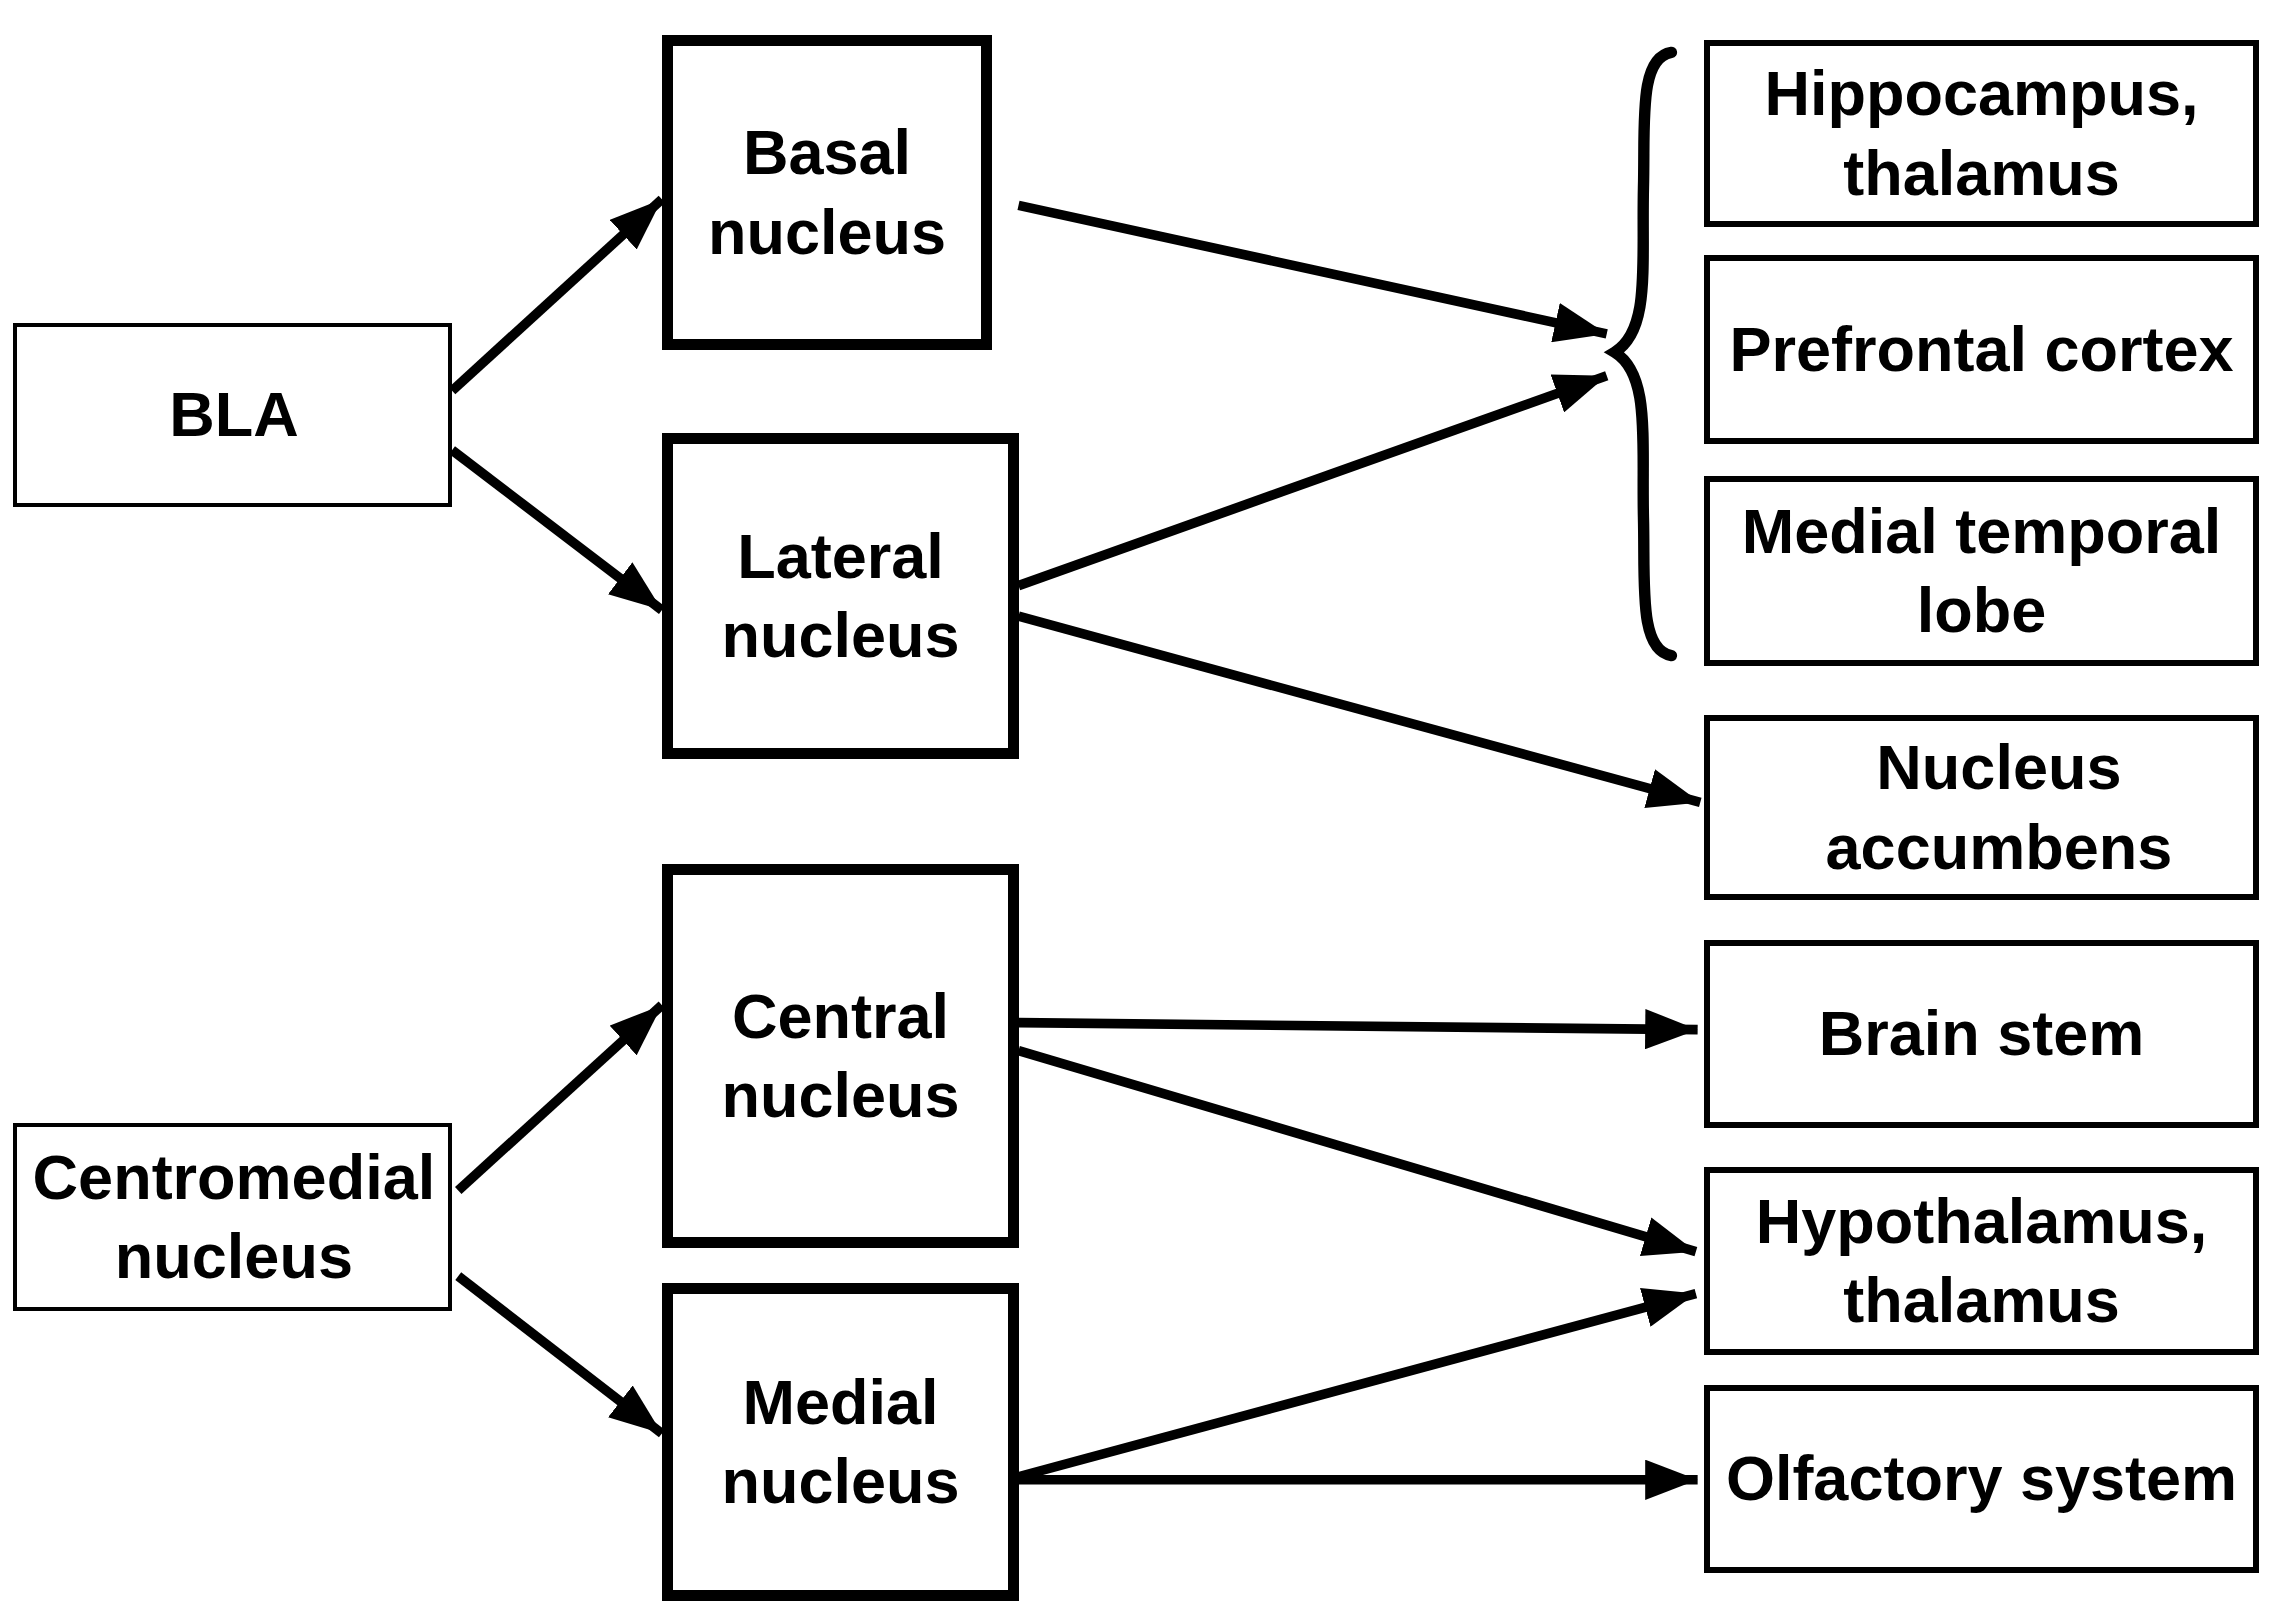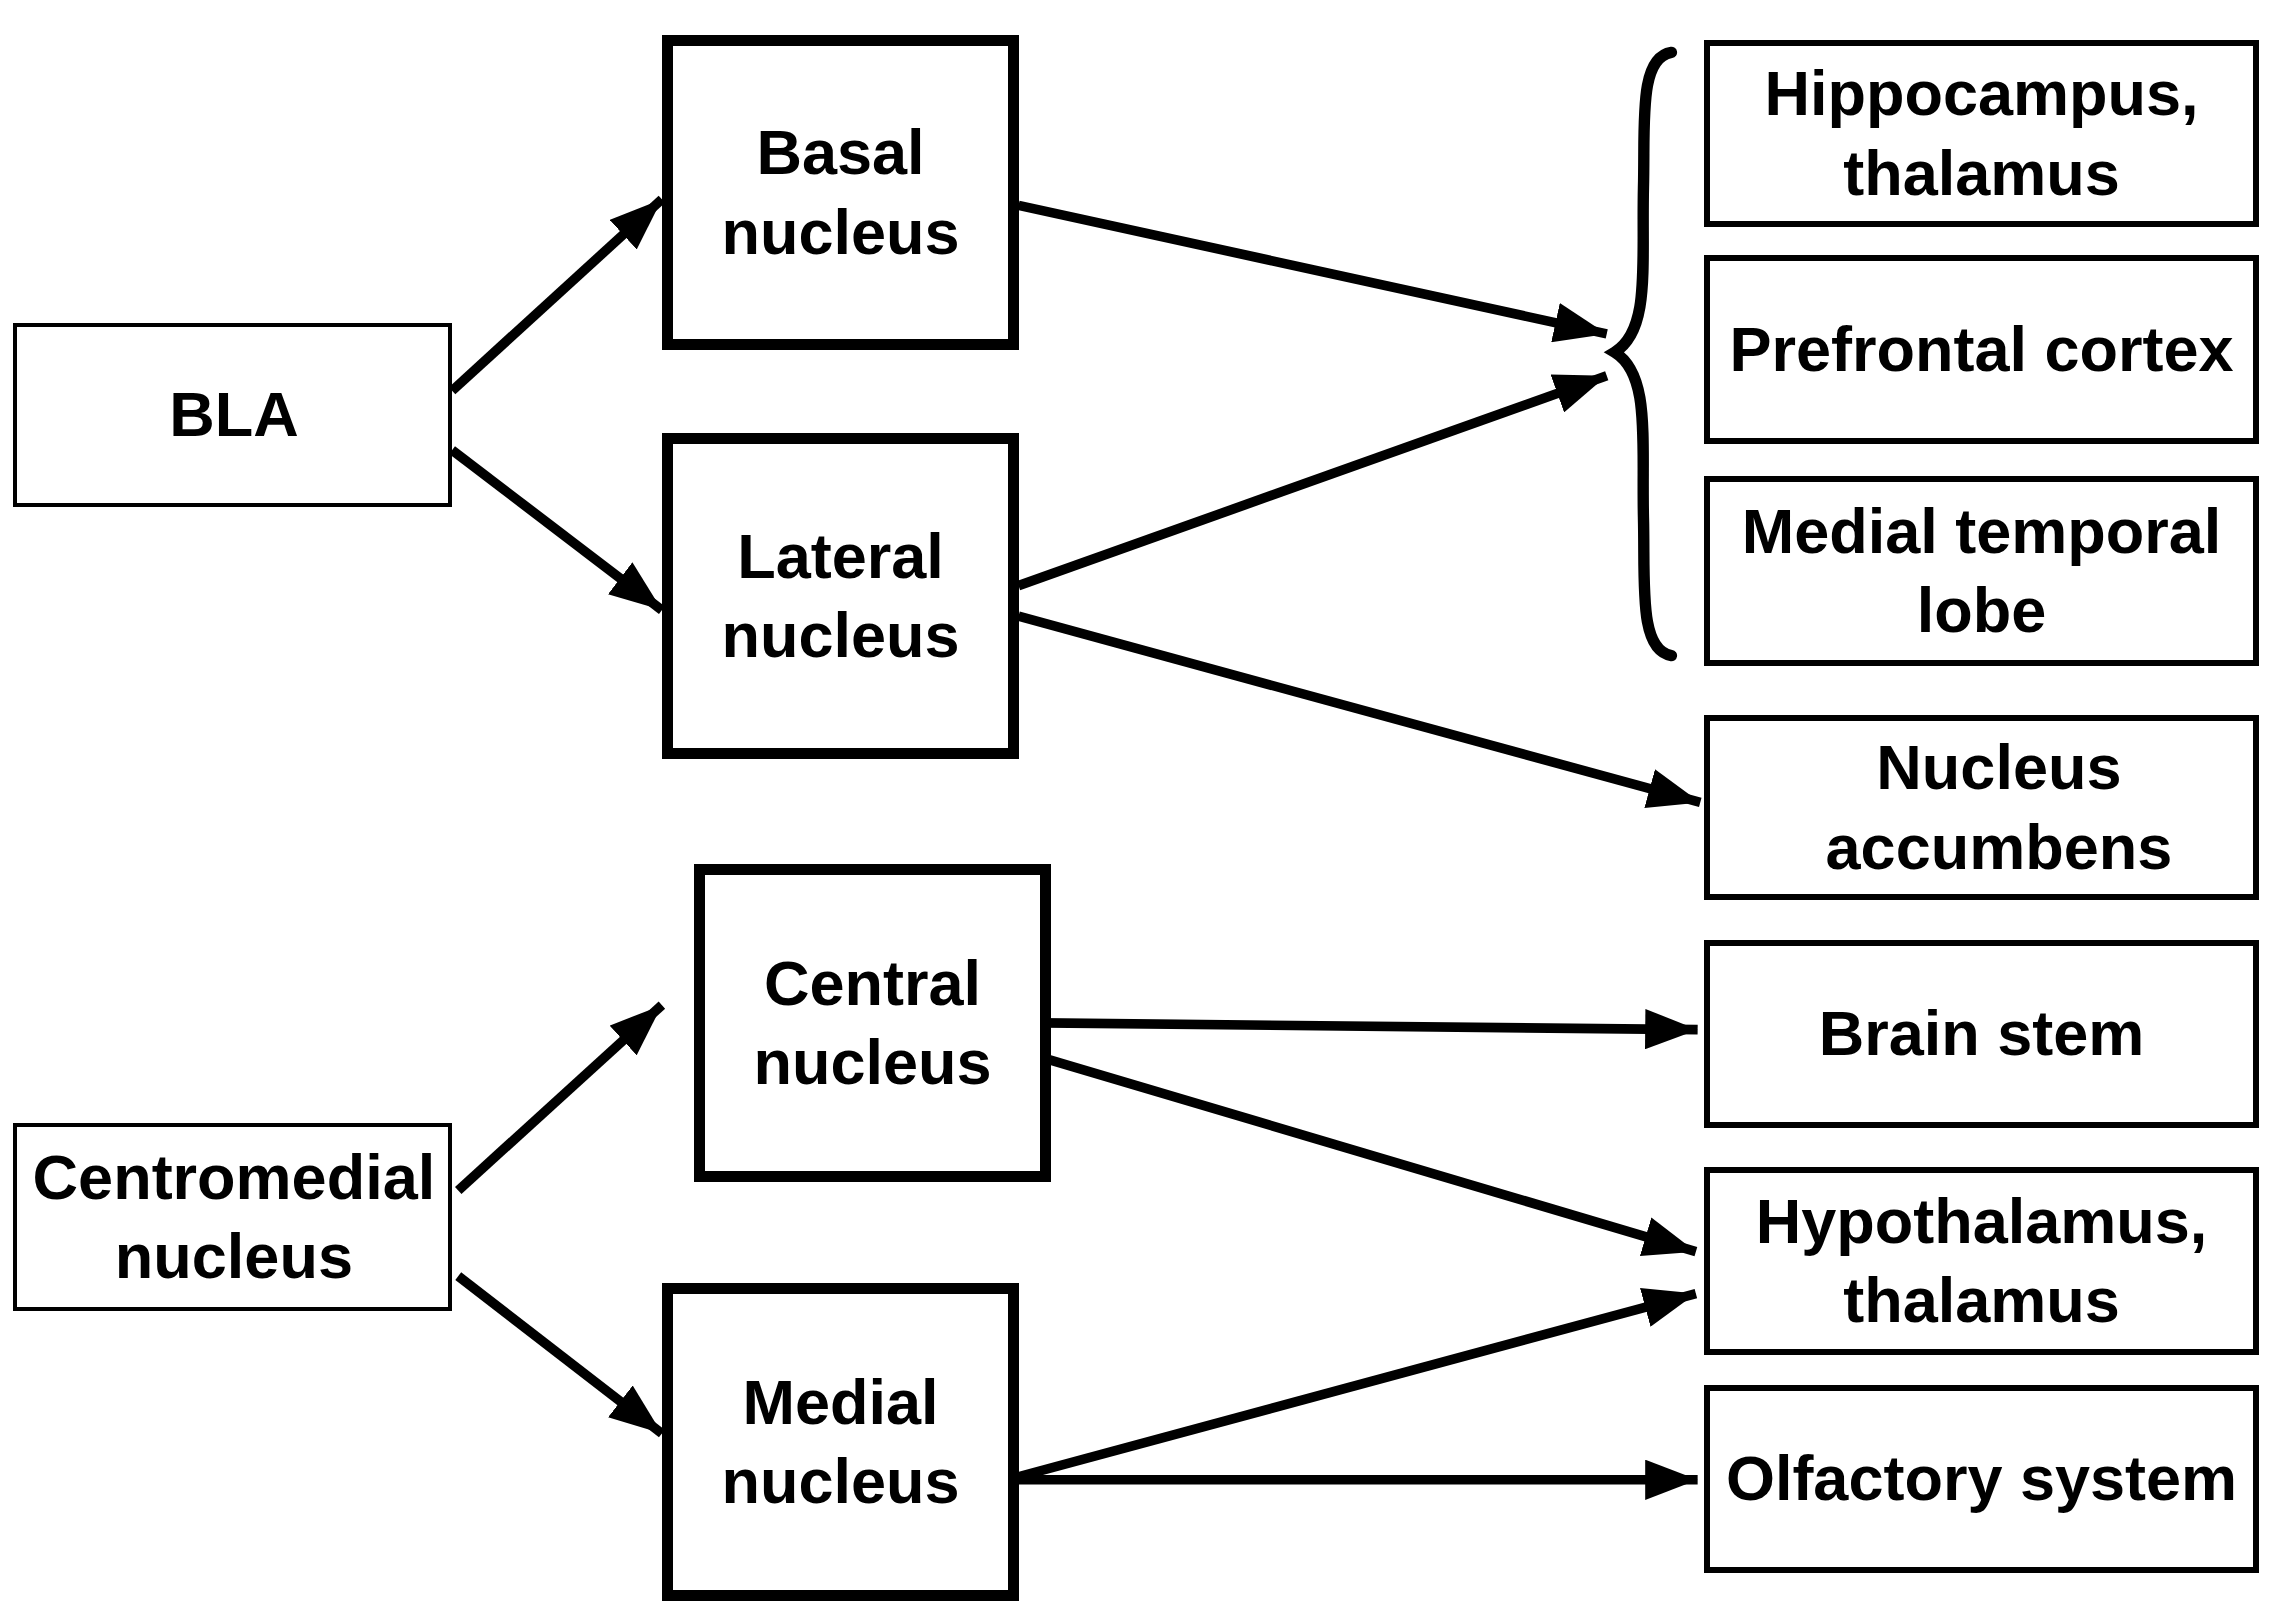--- a/index.html
+++ b/index.html
@@ -40,23 +40,23 @@
   }
   .box.thin  { border-width: 4.4px; padding-left: 8px; }
   .box.mid   { border-width: 11.4px; }
   .box.right { border-width: 6.1px; }
 
   
   #node-bla          { left: 13px;   top: 323px;  width: 439px; height: 184px; }
   #node-centromedial { left: 13px;   top: 1123px; width: 439px; height: 188px; }
 
   
-  #node-basal   { left: 662px; top: 35px;   width: 357px; height: 315px; }
+  #node-basal   { left: 662px; top: 35px;   width: 330px; height: 315px; }
   #node-lateral { left: 662px; top: 433px;  width: 357px; height: 326px; text-align: center; }
-  #node-central { left: 662px; top: 864px;  width: 357px; height: 318px; margin-left: 32px; }
+  #node-central { left: 662px; top: 864px;  width: 357px; height: 384px; }
   #node-medial  { left: 662px; top: 1283px; width: 357px; height: 318px; }
 
   
   #node-hippocampus-thalamus  { left: 1704px; top: 40px;   width: 555px; height: 187px; }
   #node-prefrontal-cortex     { left: 1704px; top: 255px;  width: 555px; height: 189px; }
   #node-medial-temporal-lobe  { left: 1704px; top: 476px;  width: 555px; height: 190px; }
   #node-nucleus-accumbens     { left: 1704px; top: 715px;  width: 555px; height: 185px; padding-left: 40px; }
   #node-brain-stem            { left: 1704px; top: 940px; width: 555px; height: 188px; }
   #node-hypothalamus-thalamus { left: 1704px; top: 1167px; width: 555px; height: 188px; }
   #node-olfactory-system      { left: 1704px; top: 1385px; width: 555px; height: 188px; }

